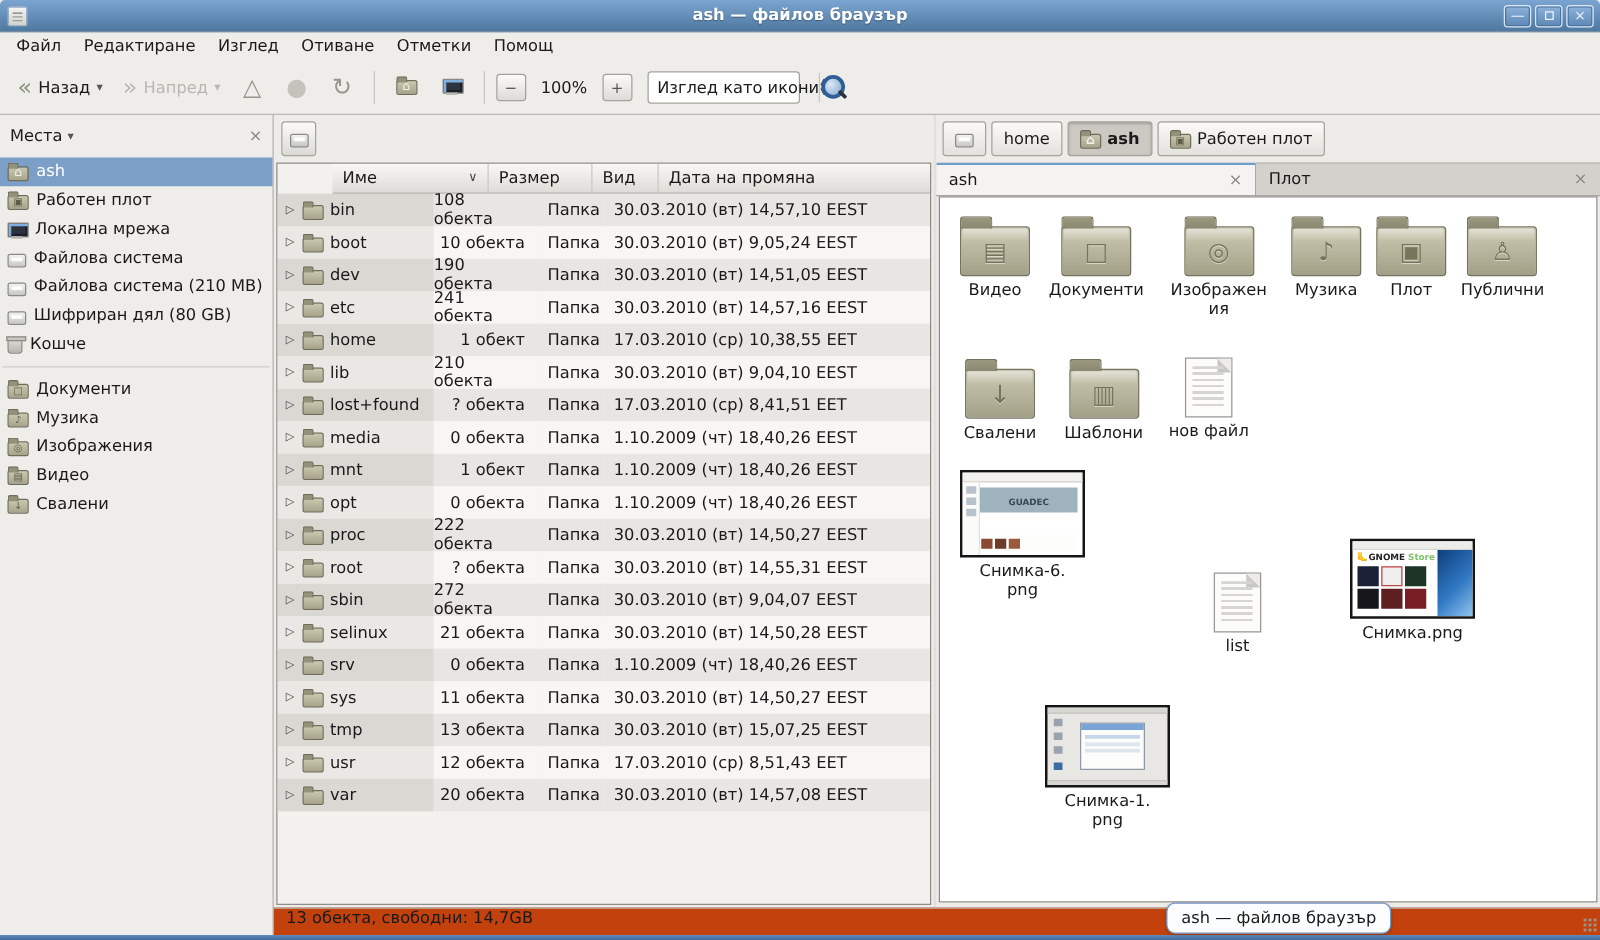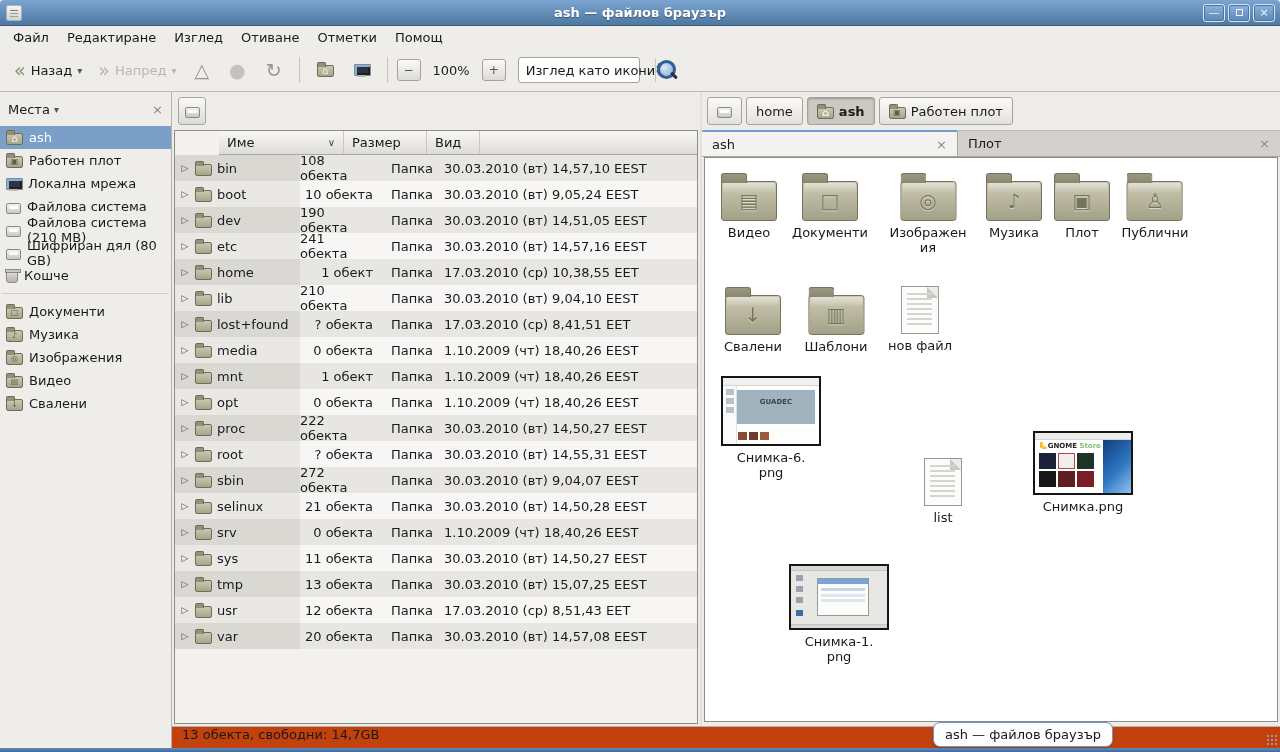--- a/index.html
+++ b/index.html
@@ -46,21 +46,21 @@
   .combo .spin { width:20px; border-left:1px solid #c9c7c2; height:100%; display:flex; flex-direction:column;
     align-items:center; justify-content:center; font-size:7px; color:#444; line-height:1.1; }
   .search { width:22px; height:22px; position:relative; margin-left:12px; }
   .search::before { content:""; position:absolute; left:1px; top:1px; width:13px; height:13px;
     border:3px solid #2e5f96; border-radius:50%; background:radial-gradient(circle at 35% 35%, #dce9f5, #7fa8d0); }
   .search::after { content:""; position:absolute; left:14px; top:15px; width:8px; height:3px;
     background:#2d3038; transform:rotate(45deg); border-radius:1px; }
 
   
   .main { display:flex; height:656px; }
-  .sidebar { width:172px; border-right:1px solid #b5b3ae; background:#eeedea; }
+  .sidebar { width:219px; border-right:1px solid #b5b3ae; background:#eeedea; }
   .side-head { height:34px; display:flex; align-items:center; padding:0 8px; }
   .side-head .cap { margin-right:4px; }
   .side-close { margin-left:auto; color:#8a8883; font-size:13px; }
   .side-item { height:23px; display:flex; align-items:center; gap:6px; padding-left:6px; }
   .side-item.sel { background:#7b9fc7; color:#fff; }
   .side-sep { height:1px; background:#cfcdc8; margin:6px 2px; }
   .workarea { flex:1; display:flex; flex-direction:column; }
   .panes { flex:1; display:flex; }
   .middle { width:528px; padding:0 2px; position:relative; }
   .rsplit { width:2px; background:#e2e0dc; }
@@ -143,21 +143,21 @@
   .bigfile::before { content:""; position:absolute; right:0; top:0; border-style:solid; border-width:0 11px 11px 0;
     border-color:#eceae6 #edece9 #c9c7c2 #eceae6; }
   .bigfile .lines { position:absolute; left:5px; right:6px; top:6px; bottom:8px;
     background:repeating-linear-gradient(#d6d5d1 0 2px, transparent 2px 5px); }
   .thumb { border:2px solid #151515; background:#fff; position:relative; overflow:hidden; }
   .th-guadec { width:100px; height:70px; }
   .th-guadec .bar { position:absolute; left:0; top:0; right:0; height:8px; background:#f2f1ef; border-bottom:1px solid #d5d4d0; }
   .th-guadec .side { position:absolute; left:0; top:8px; bottom:0; width:14px; background:#fbfbfa;
     border-right:1px solid #e2e1dd; }
   .th-guadec .side i { display:block; width:8px; height:6px; margin:3px auto 0; background:#b9c2cc; }
-  .th-guadec .hero { position:absolute; left:14px; top:12px; right:4px; height:34px; background:#9fb3bf;
+  .th-guadec .hero { position:absolute; left:14px; top:12px; right:4px; height:20px; background:#9fb3bf;
     color:#37474f; font-size:7px; font-weight:bold; text-align:center; padding-top:8px; }
   .th-guadec .foot { position:absolute; left:14px; bottom:2px; right:4px; height:14px; background:#fdfdfc; }
   .th-guadec .foot i { display:inline-block; width:9px; height:8px; margin:3px 1px 0 1px; background:#8b4a33; }
   .th-guadec .foot i:nth-child(2){ background:#6c3b2a; } .th-guadec .foot i:nth-child(3){ background:#9c5a3c; }
   .th-store { width:100px; height:64px; }
   .th-store .bar { position:absolute; left:0; top:0; right:0; height:7px; background:#ececea; border-bottom:1px solid #d7d6d2; }
   .th-store .logo { position:absolute; left:4px; top:9px; font-size:7px; font-weight:bold; color:#222; }
   .th-store .logo b { color:#7ec26a; }
   .th-store .shirts { position:absolute; left:4px; top:20px; width:60px; display:flex; flex-wrap:wrap; gap:2px; }
   .th-store .shirts i { width:17px; height:16px; }
@@ -324,20 +324,23 @@
               <span class="hc c-name">
                 <span>Име</span>
                 <span class="sort">∨</span>
               </span>
               <span class="hc c-size">
                 <span>Размер</span>
               </span>
               <span class="hc c-type">
                 <span>Вид</span>
               </span>
+              <span class="hc c-date">
+                <span>Дата на промяна</span>
+              </span>
             </div>
           <div id="list-rows">
               <div class="lrow odd">
                 <span class="cell c-name">
                   <span class="expander">▷</span>
                   <span class="ic ic-folder"></span>
                   <span>bin</span>
                 </span>
                 <span class="cell c-size">108 обекта</span>
                 <span class="cell c-type">Папка</span>

